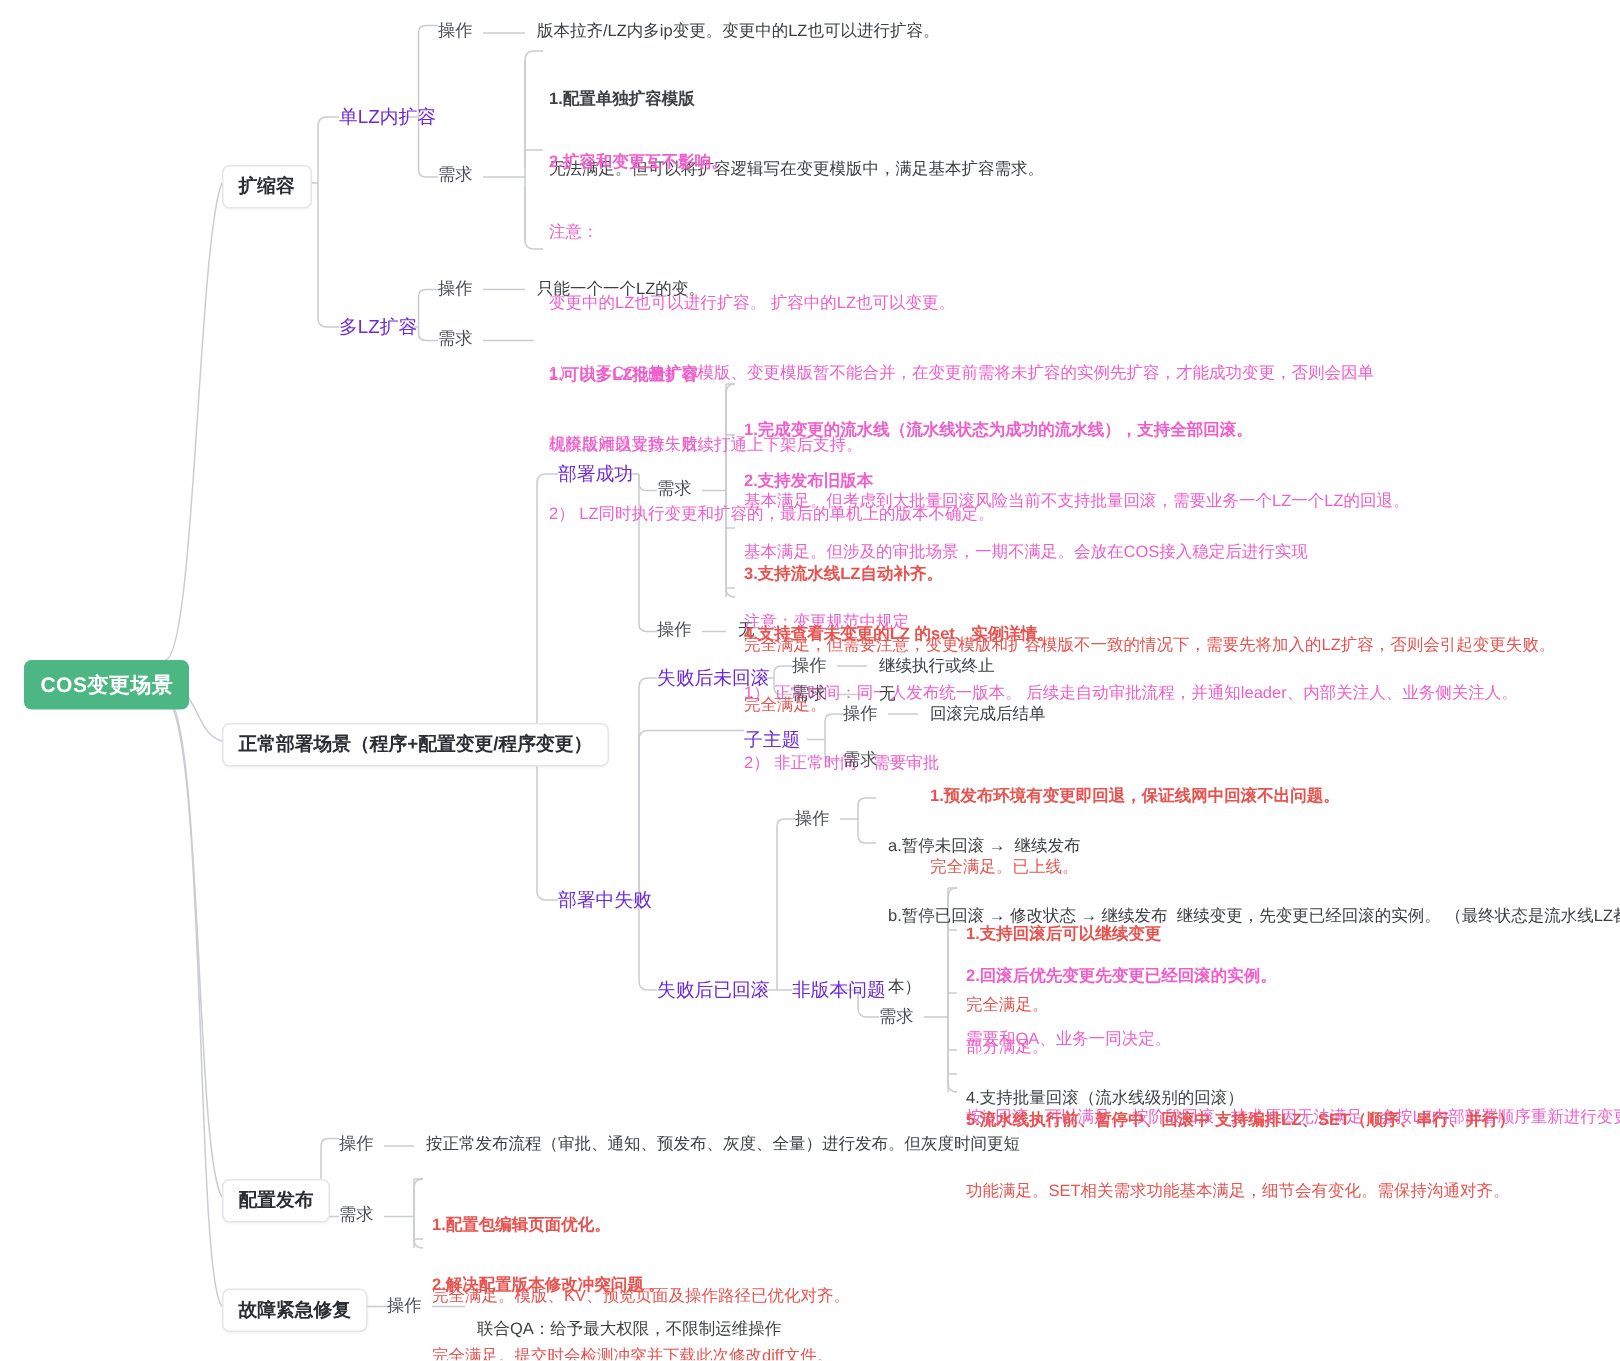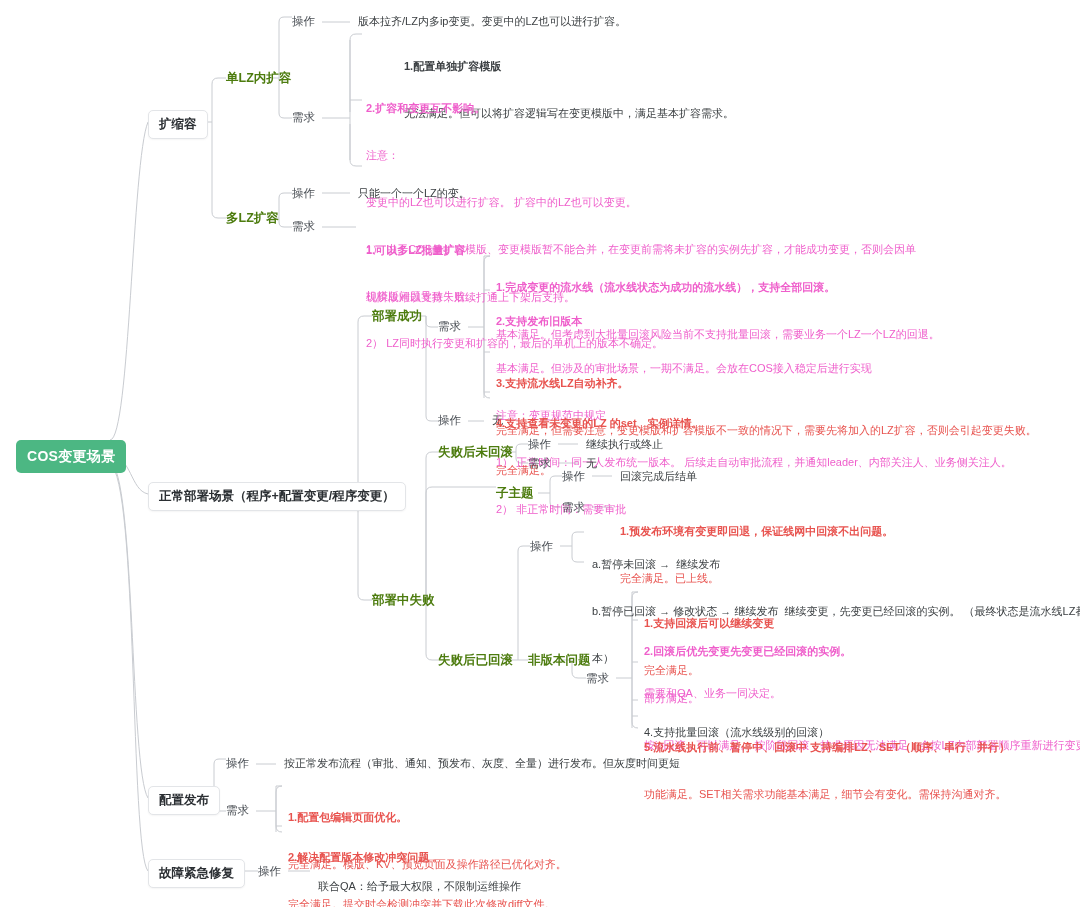--- a/index.html
+++ b/index.html
@@ -41,22 +41,22 @@
     border-radius: 5px;
     padding: 5px 10px;
     font-size: 12.5px;
     font-weight: bold;
     color: #2b2f33;
     box-shadow: 0 1px 2px rgba(0,0,0,.045);
   }
   
   .l2 {
     font-size: 12.5px;
-    font-weight: bold;
-    color: #4d7c0f;
+    font-weight: normal;
+    color: #6d28d9;
   }
   
   .l3 {
     font-size: 11.5px;
     color: #4a4f55;
   }
   
   .leaf {
     font-size: 11px;
     color: #3c4043;
@@ -167,21 +167,21 @@
 
   <div class="node root" style="left:16px; top:440px;">COS变更场景</div>
 
   <div class="node boxed" style="left:148px; top:110px;text-align:right;">扩缩容</div>
 
   <div class="node l2" style="left:226px; top:70px;">单LZ内扩容</div>
   <div class="node l3" style="left:292px; top:14px;">操作</div>
   <div class="node leaf" style="left:358px; top:14px;">版本拉齐/LZ内多ip变更。变更中的LZ也可以进行扩容。</div>
   <div class="node l3" style="left:292px; top:110px;">需求</div>
 
-  <div class="node leaf" style="left:366px; top:28px;margin-left:38px;">
+  <div class="node leaf" style="left:366px; top:28px;">
     <div class="b">1.配置单独扩容模版</div>
     <div>无法满足。但可以将扩容逻辑写在变更模版中，满足基本扩容需求。</div>
   </div>
 
   <div class="node leaf pink" style="left:366px; top:70px;">
     <div class="b">2.扩容和变更互不影响。</div>
     <div>注意：</div>
     <div>变更中的LZ也可以进行扩容。 扩容中的LZ也可以变更。</div>
     <div>1） 由于COS的扩容模版、变更模版暂不能合并，在变更前需将未扩容的实例先扩容，才能成功变更，否则会因单</div>
     <div>机模版问题导致失败。</div>

